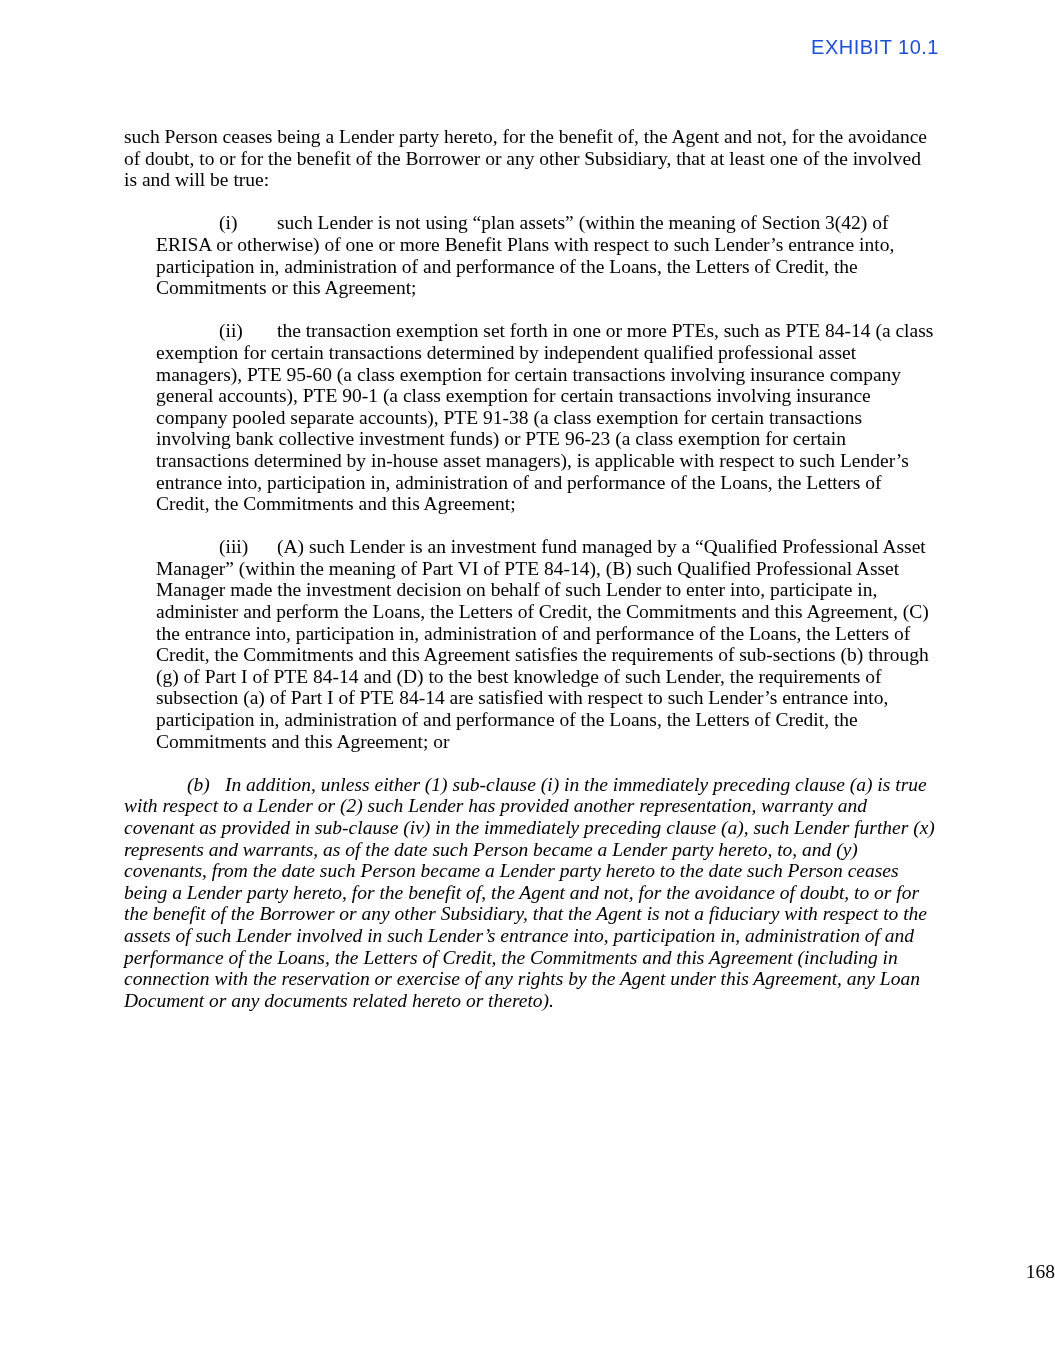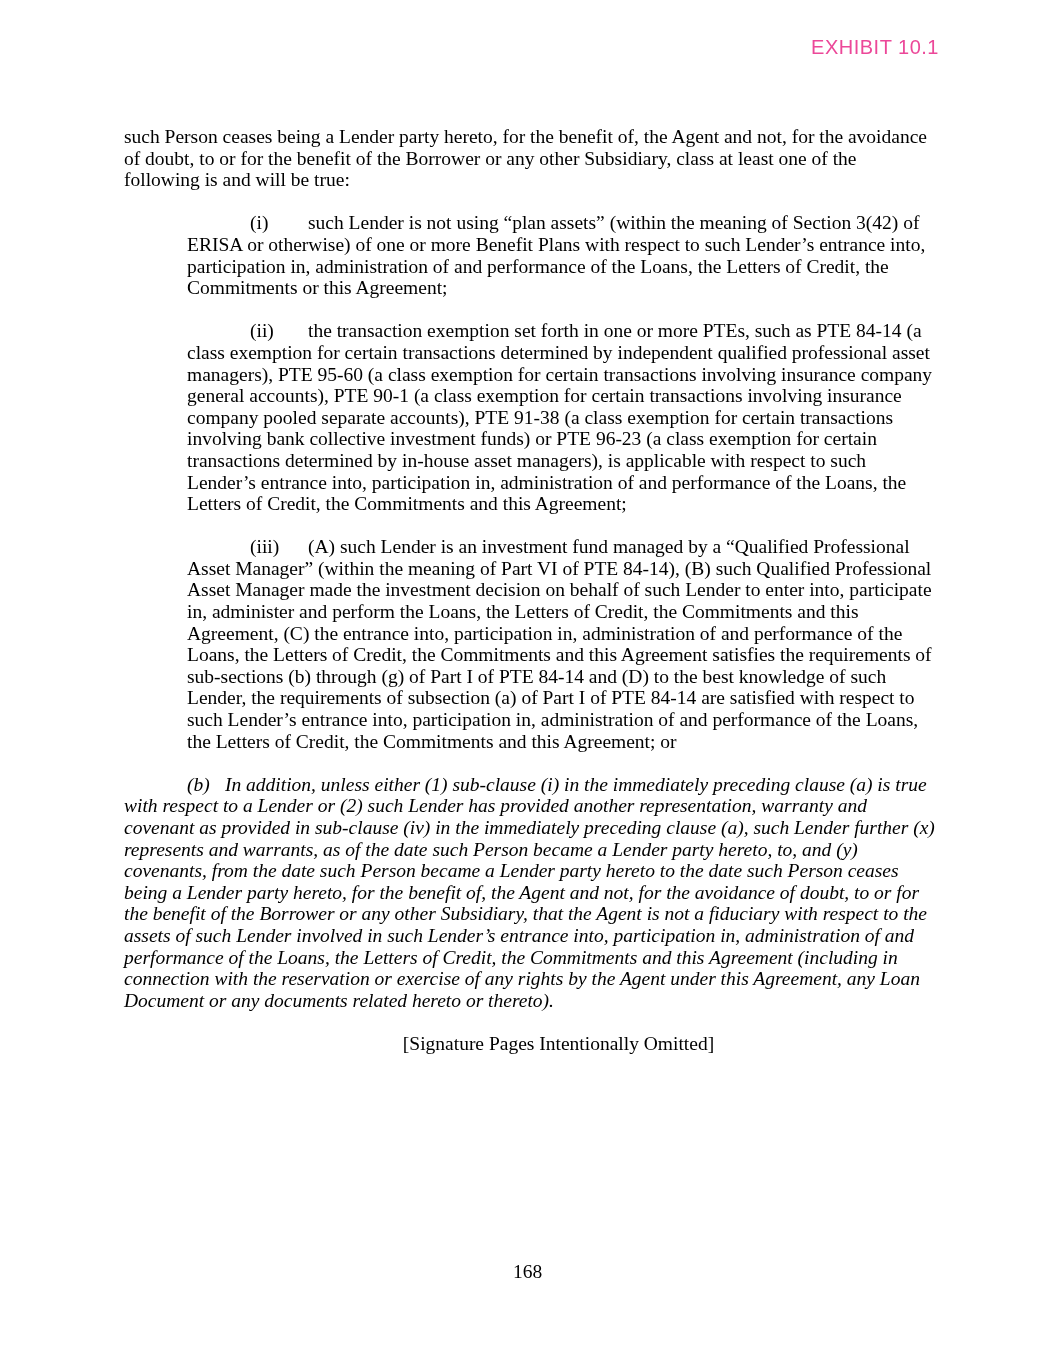--- a/index.html
+++ b/index.html
@@ -16,40 +16,40 @@
     font-family: "Liberation Serif", serif;
     overflow: hidden;
   }
   .exhibit-header {
     position: absolute;
     top: 36px;
     right: 116px;
     font-family: "Liberation Sans", sans-serif;
     font-size: 20px;
     letter-spacing: 0.5px;
-    color: #ec4899;
+    color: #1d4ed8;
     white-space: nowrap;
   }
   .content {
     position: absolute;
     left: 124px;
     top: 126px;
     width: 813px;
     font-size: 19.5px;
     line-height: 21.6px;
     text-align: left;
   }
   .para {
     margin: 0 0 21.6px 0;
   }
   .intro {
     text-indent: 0;
   }
   .item {
-    margin-left: 63px;
+    margin-left: 32px;
     text-indent: 63px;
   }
   .item .marker {
     display: inline-block;
     width: 58px;
     text-indent: 0;
   }
   .clause-b {
     text-indent: 63px;
     font-style: italic;
@@ -62,43 +62,42 @@
   .signature {
     margin: 21.6px 0 0 56px;
     text-align: center;
     text-indent: 0;
   }
   .page-footer {
     position: absolute;
     left: 0;
     top: 1261px;
     width: 1055px;
-    text-align: center;
+    text-align: right;
     font-size: 19.5px;
   }
 </style>
 </head>
 <body>
 
 <div class="page">
 
   <div class="exhibit-header">EXHIBIT 10.1</div>
 
   <div class="content">
 
-    <p class="para intro">such Person ceases being a Lender party hereto, for the benefit of, the Agent and not, for the avoidance of doubt, to or for the benefit of the Borrower or any other Subsidiary, class at least one of the following is and will be true:</p>
+    <p class="para intro">such Person ceases being a Lender party hereto, for the benefit of, the Agent and not, for the avoidance of doubt, to or for the benefit of the Borrower or any other Subsidiary, that at least one of the involved is and will be true:</p>
 
     <p class="para item"><span class="marker">(i)</span><span class="item-text">such Lender is not using “plan assets” (within the meaning of Section 3(42) of ERISA or otherwise) of one or more Benefit Plans with respect to such Lender’s entrance into, participation in, administration of and performance of the Loans, the Letters of Credit, the Commitments or this Agreement;</span></p>
 
     <p class="para item"><span class="marker">(ii)</span><span class="item-text">the transaction exemption set forth in one or more PTEs, such as PTE 84-14 (a class exemption for certain transactions determined by independent qualified professional asset managers), PTE 95-60 (a class exemption for certain transactions involving insurance company general accounts), PTE 90-1 (a class exemption for certain transactions involving insurance company pooled separate accounts), PTE 91-38 (a class exemption for certain transactions involving bank collective investment funds) or PTE 96-23 (a class exemption for certain transactions determined by in-house asset managers), is applicable with respect to such Lender’s entrance into, participation in, administration of and performance of the Loans, the Letters of Credit, the Commitments and this Agreement;</span></p>
 
     <p class="para item"><span class="marker">(iii)</span><span class="item-text">(A) such Lender is an investment fund managed by a “Qualified Professional Asset Manager” (within the meaning of Part VI of PTE 84-14), (B) such Qualified Professional Asset Manager made the investment decision on behalf of such Lender to enter into, participate in, administer and perform the Loans, the Letters of Credit, the Commitments and this Agreement, (C) the entrance into, participation in, administration of and performance of the Loans, the Letters of Credit, the Commitments and this Agreement satisfies the requirements of sub-sections (b) through (g) of Part I of PTE 84-14 and (D) to the best knowledge of such Lender, the requirements of subsection (a) of Part I of PTE 84-14 are satisfied with respect to such Lender’s entrance into, participation in, administration of and performance of the Loans, the Letters of Credit, the Commitments and this Agreement; or</span></p>
 
 
     <p class="para clause-b"><span class="marker-b">(b)</span><span class="item-text">In addition, unless either (1) sub-clause (i) in the immediately preceding clause (a) is true with respect to a Lender or (2) such Lender has provided another representation, warranty and covenant as provided in sub-clause (iv) in the immediately preceding clause (a), such Lender further (x) represents and warrants, as of the date such Person became a Lender party hereto, to, and (y) covenants, from the date such Person became a Lender party hereto to the date such Person ceases being a Lender party hereto, for the benefit of, the Agent and not, for the avoidance of doubt, to or for the benefit of the Borrower or any other Subsidiary, that the Agent is not a fiduciary with respect to the assets of such Lender involved in such Lender’s entrance into, participation in, administration of and performance of the Loans, the Letters of Credit, the Commitments and this Agreement (including in connection with the reservation or exercise of any rights by the Agent under this Agreement, any Loan Document or any documents related hereto or thereto).</span></p>
 
-    <p class="signature">[Signature Pages Intentionally Omitted]</p>
 
   </div>
 
   <div class="page-footer">168</div>
 
 </div>
 
 </body></html>

